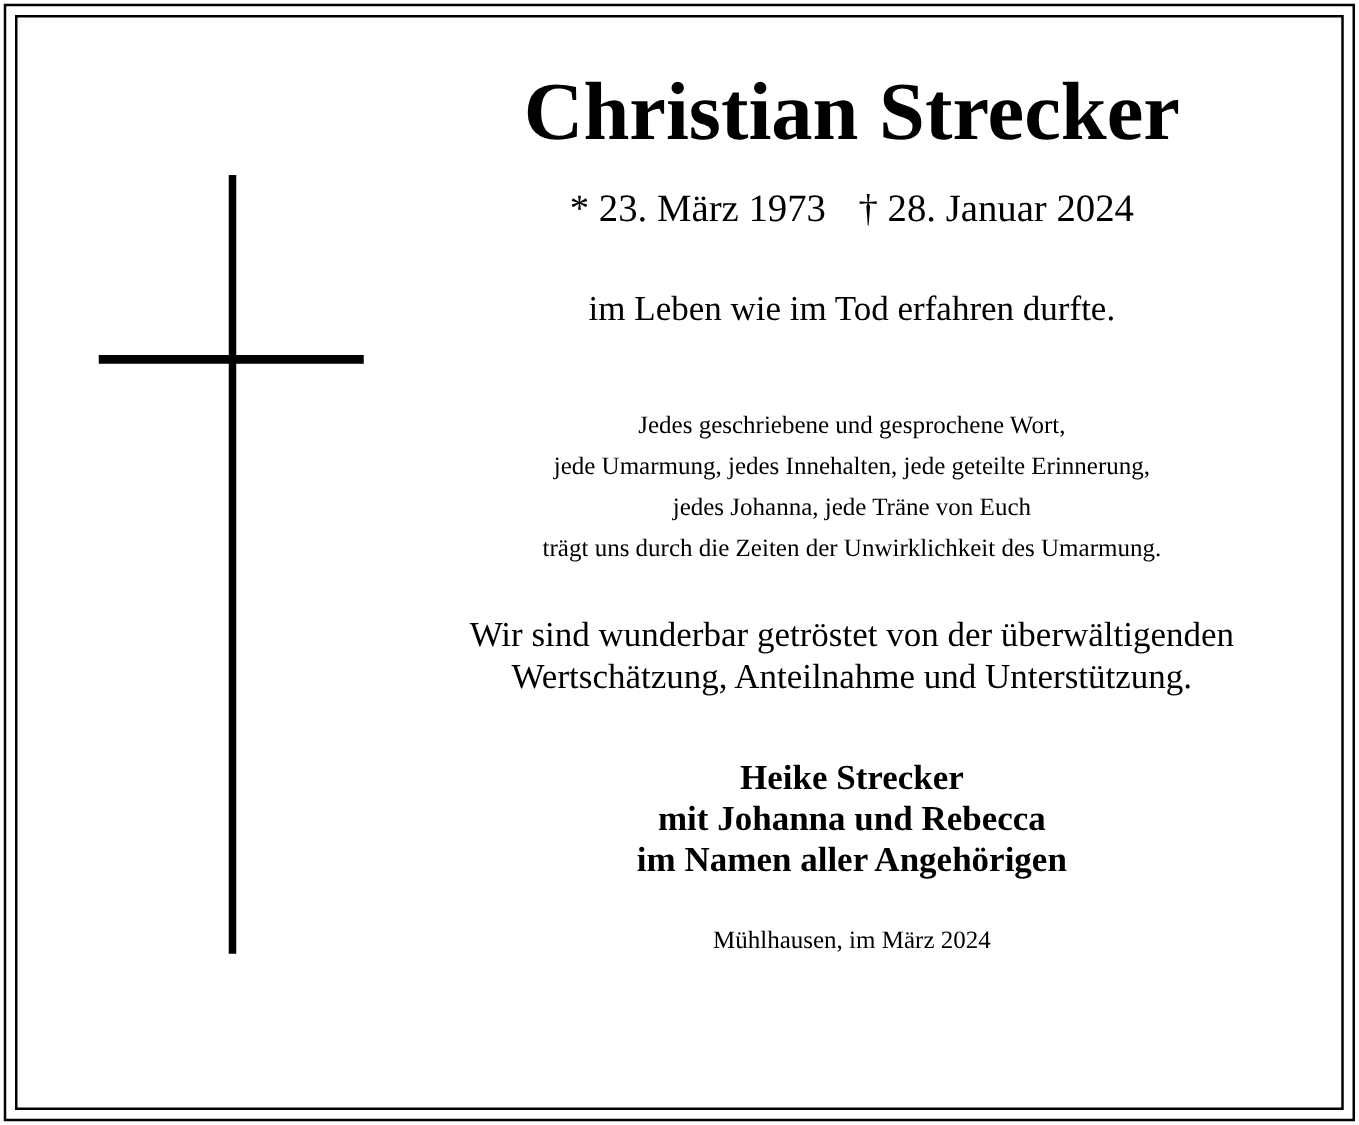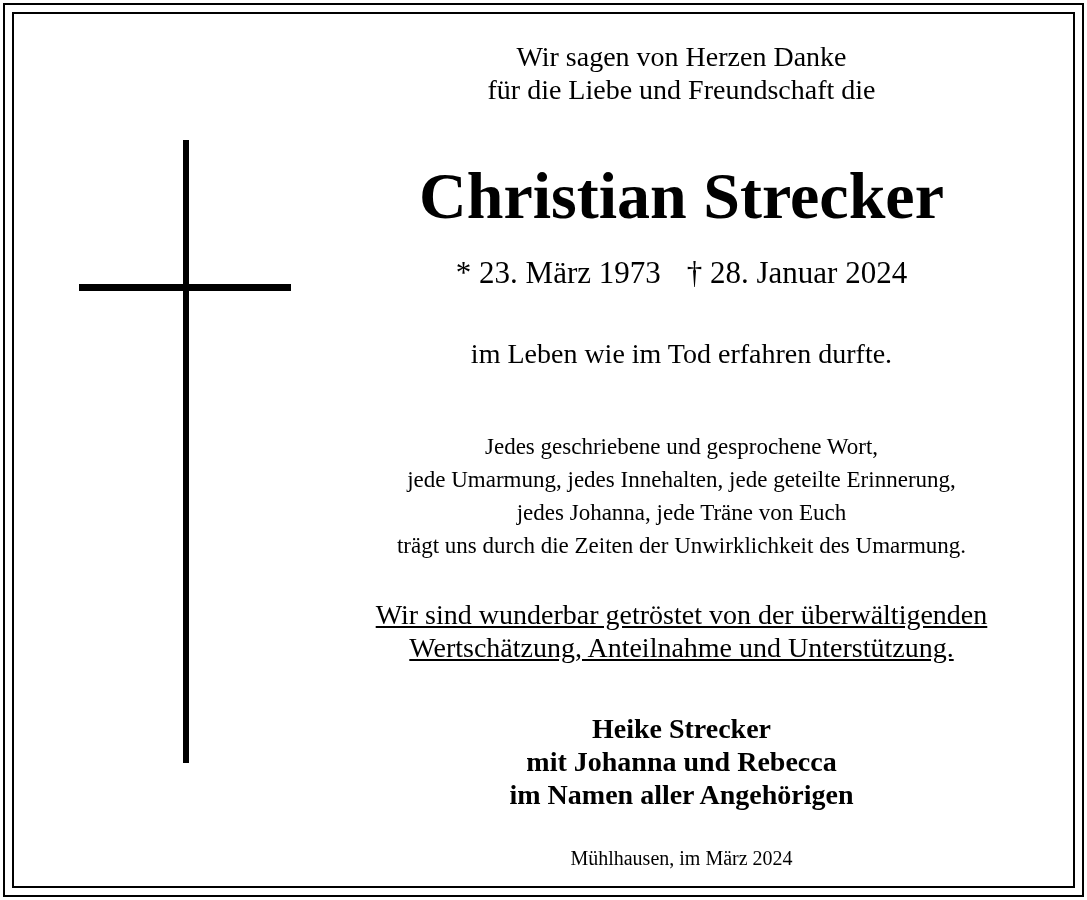--- a/index.html
+++ b/index.html
@@ -76,28 +76,27 @@
     display: inline-block;
     width: 26px;
   }
   .opening-end {
     margin-top: 48px;
     font-size: 28px;
     line-height: 33px;
   }
   .body-par1 {
     margin-top: 60px;
-    font-size: 23px;
+    font-size: 20px;
     line-height: 33px;
   }
   .body-par2 {
     margin-top: 36px;
     font-size: 28px;
     line-height: 33px;
-    text-decoration: underline;
   }
   .signatures {
     margin-top: 48px;
     font-size: 28px;
     font-weight: bold;
     line-height: 33px;
   }
   .place-date {
     margin-top: 31px;
     font-size: 20px;
@@ -111,24 +110,20 @@
 <div class="frame-outer"></div>
 <div class="frame-inner"></div>
 
 <div class="cross">
   <div class="cross-vbar"></div>
   <div class="cross-hbar"></div>
 </div>
 
 <div class="content">
 
-  <div class="opening">
-    <div class="line">Wir sagen von Herzen Danke</div>
-    <div class="line">für die Liebe und Freundschaft die</div>
-  </div>
 
   <div class="deceased-name">Christian Strecker</div>
 
   <div class="dates">
     <span>* 23. März 1973</span><span class="date-gap"></span><span>† 28. Januar 2024</span>
   </div>
 
   <div class="opening-end">im Leben wie im Tod erfahren durfte.</div>
 
   <div class="body-par1">

